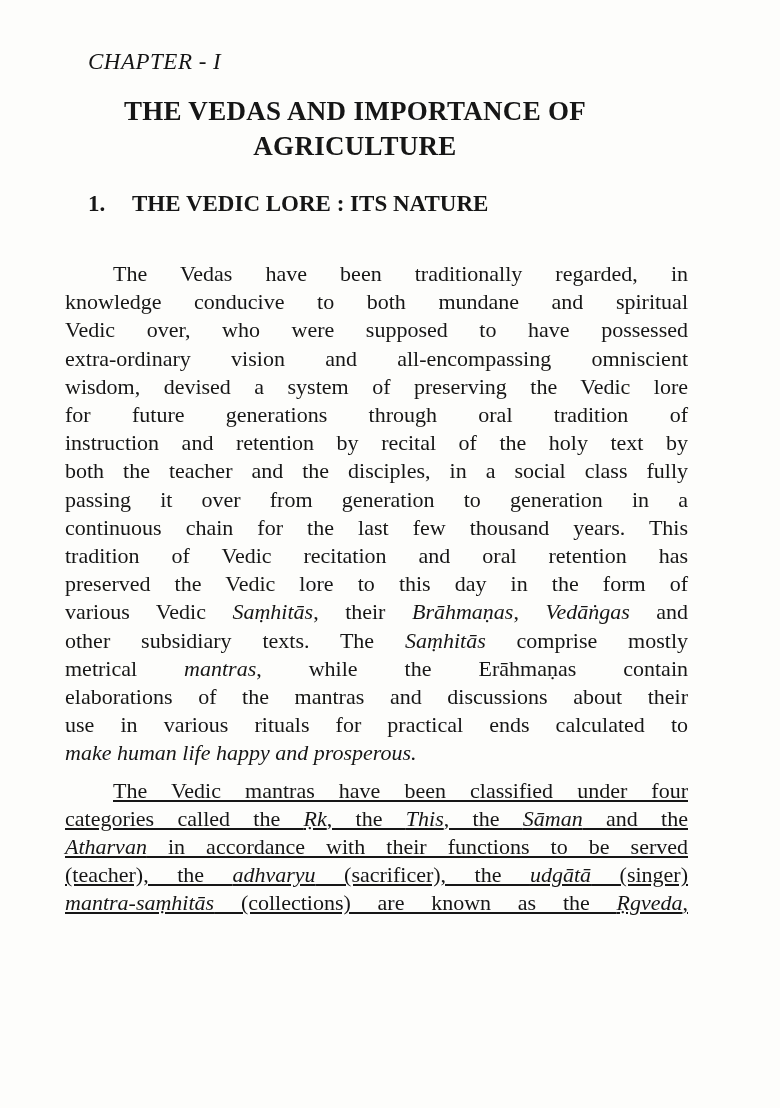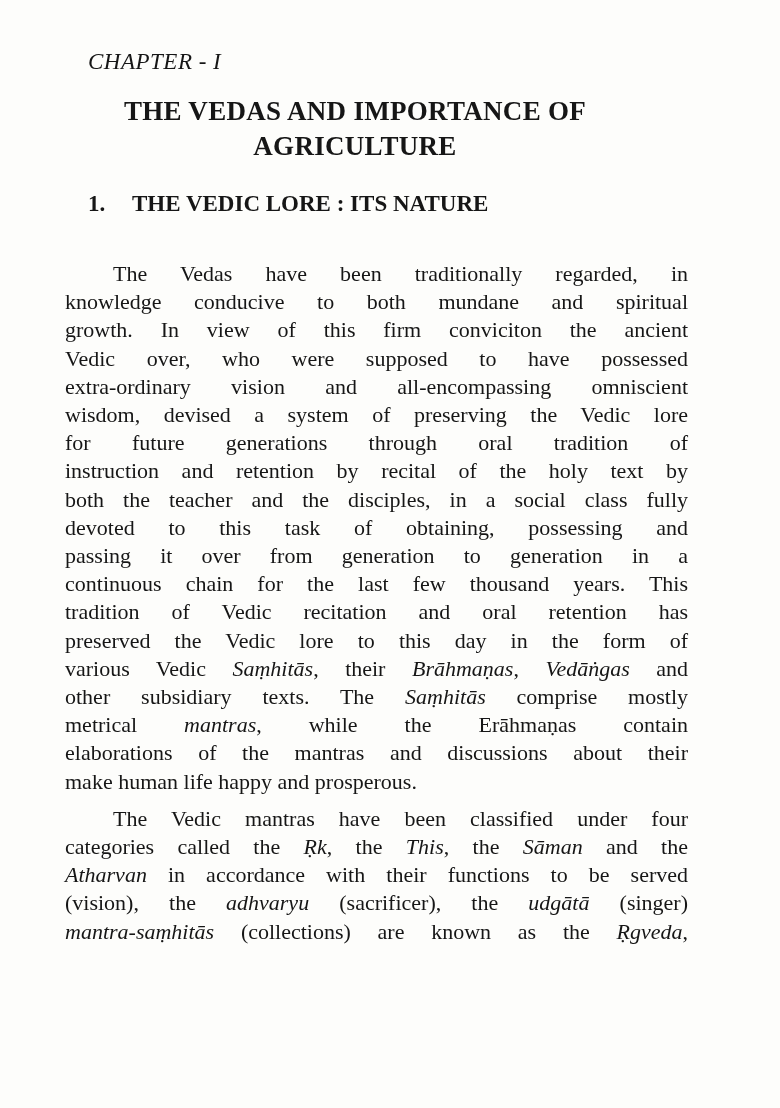--- a/index.html
+++ b/index.html
@@ -46,28 +46,28 @@
   }
   .page-body {
     position: absolute;
     left: 65px; top: 248px;
     width: 623px;
     font-size: 22px;
     line-height: 28.2px;
     margin-top: 12px;
   }
   .para { margin: 0; }
-  .para + .para { margin-top: 9px; }
+  .para + .para { margin-top: 9px; text-decoration: underline; }
   .line {
     text-align: justify;
     text-align-last: justify;
     white-space: normal;
   }
   .line.first-line { text-indent: 48px; }
-  .line.unjustified { text-align-last: left; }
+  .line.unjustified { text-align-last: left; font-style: italic; }
   .line i { font-style: italic; }
 </style>
 </head>
 <body>
 
 <div class="page">
 
   <div class="chapter-label">CHAPTER - I</div>
 
   <div class="title-wrap">
@@ -76,40 +76,39 @@
   </div>
 
   <div class="section-heading">
     <span class="section-num">1.</span><span>THE VEDIC LORE : ITS NATURE</span>
   </div>
 
   <div class="page-body">
       <div class="para">
         <div class="line first-line"><span>The Vedas have been traditionally regarded, in</span></div>
         <div class="line"><span>knowledge conducive to both mundane and spiritual</span></div>
-        <div class="line"><span>growth. In view of this firm conviciton the ancient</span></div>
         <div class="line"><span>Vedic over, who were supposed to have possessed</span></div>
         <div class="line"><span>extra-ordinary vision and all-encompassing omniscient</span></div>
         <div class="line"><span>wisdom, devised a system of preserving the Vedic lore</span></div>
         <div class="line"><span>for future generations through oral tradition of</span></div>
         <div class="line"><span>instruction and retention by recital of the holy text by</span></div>
         <div class="line"><span>both the teacher and the disciples, in a social class fully</span></div>
-        <div class="line"><span>devoted to this task of obtaining, possessing and</span></div>
         <div class="line"><span>passing it over from generation to generation in a</span></div>
         <div class="line"><span>continuous chain for the last few thousand years. This</span></div>
         <div class="line"><span>tradition of Vedic recitation and oral retention has</span></div>
         <div class="line"><span>preserved the Vedic lore to this day in the form of</span></div>
         <div class="line"><span>various Vedic </span><i>Saṃhitās</i><span>, their </span><i>Brāhmaṇas</i><span>, </span><i>Vedāṅgas</i><span> and</span></div>
         <div class="line"><span>other subsidiary texts. The </span><i>Saṃhitās</i><span> comprise mostly</span></div>
         <div class="line"><span>metrical </span><i>mantras</i><span>, while the Erāhmaṇas contain</span></div>
         <div class="line"><span>elaborations of the mantras and discussions about their</span></div>
+        <div class="line"><span>use in various rituals for practical ends calculated to</span></div>
         <div class="line unjustified"><span>make human life happy and prosperous.</span></div>
       </div>
       <div class="para">
         <div class="line first-line"><span>The Vedic mantras have been classified under four</span></div>
         <div class="line"><span>categories called the </span><i>Ṛk</i><span>, the </span><i>This</i><span>, the </span><i>Sāman</i><span> and the</span></div>
         <div class="line"><i>Atharvan</i><span> in accordance with their functions to be served</span></div>
-        <div class="line"><span>(vision), the </span><i>adhvaryu</i><span> (sacrificer), the </span><i>udgātā</i><span> (singer)</span></div>
+        <div class="line"><span>(teacher), the </span><i>adhvaryu</i><span> (sacrificer), the </span><i>udgātā</i><span> (singer)</span></div>
         <div class="line"><i>mantra-saṃhitās</i><span> (collections) are known as the </span><i>Ṛgveda</i><span>,</span></div>
       </div>
     </div>
 
 </div>
 
 </body></html>

